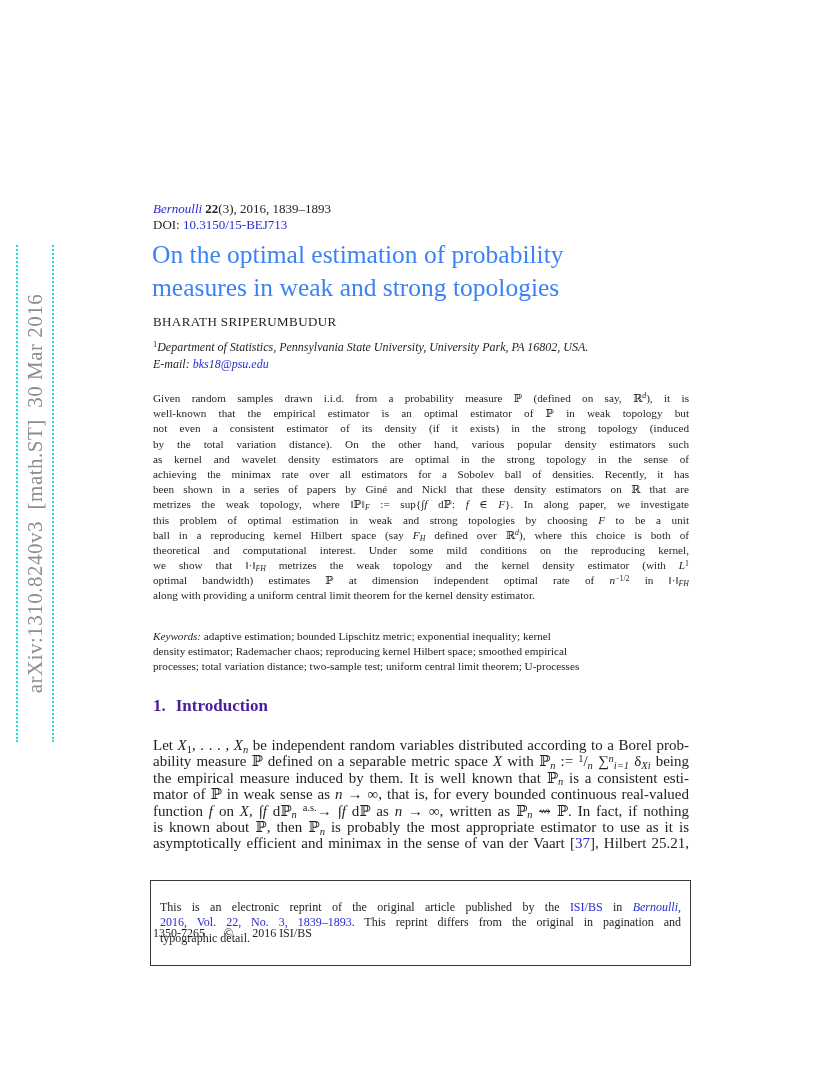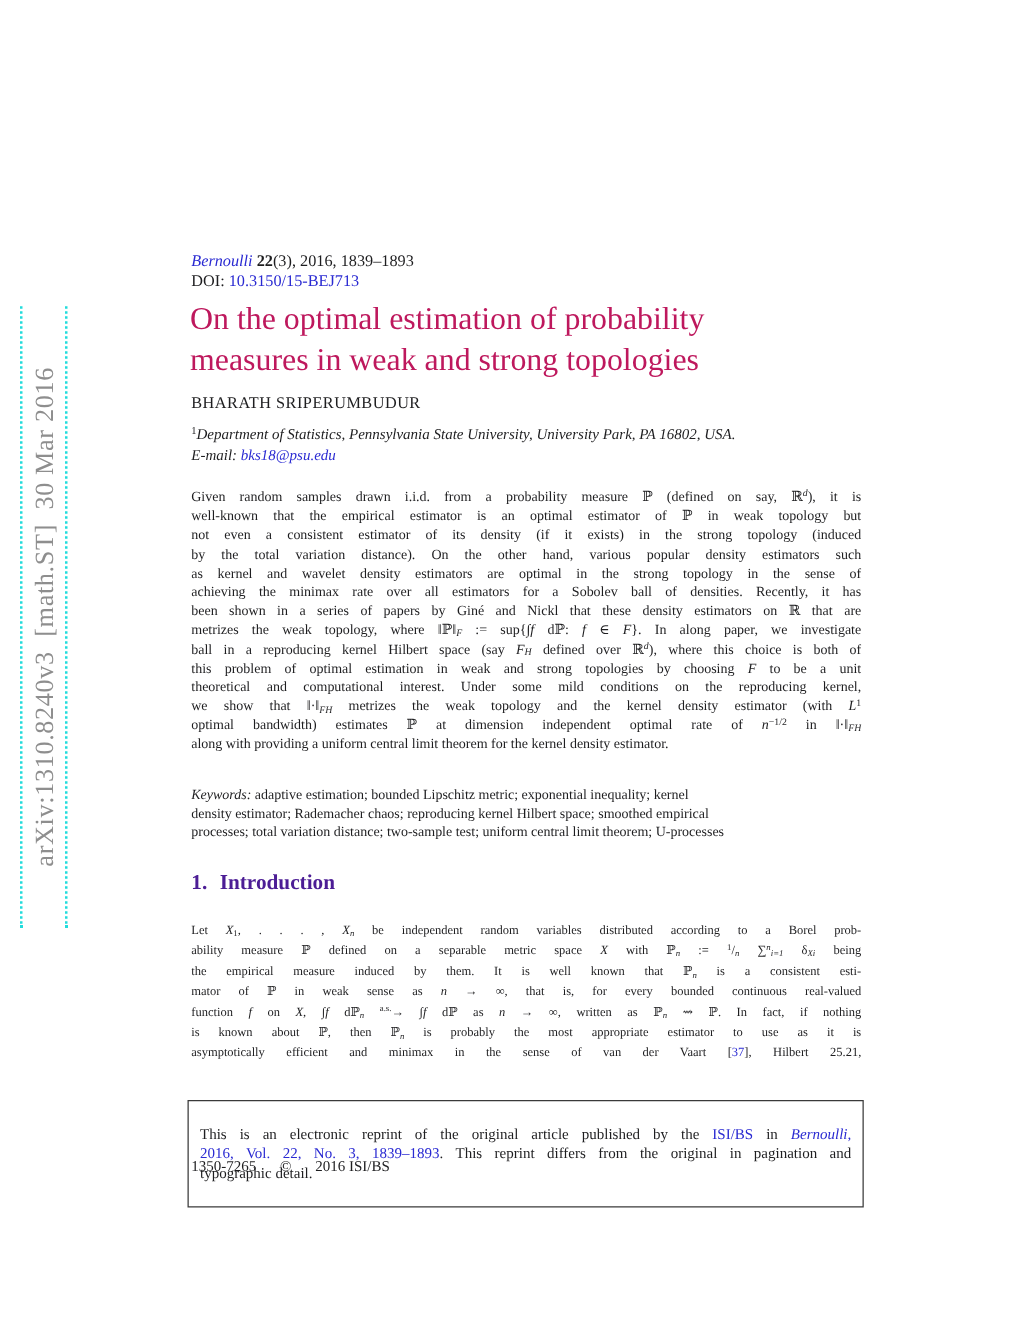--- a/index.html
+++ b/index.html
@@ -23,32 +23,32 @@
     border-bottom:2px dotted var(--stamp-cyan);
     display:flex;align-items:center;justify-content:center;
     font-size:21px;color:var(--stamp-gray);
     white-space:pre;letter-spacing:0.5px;
   }
   
   .tline{overflow:hidden;}
   .jline{text-align:justify;text-align-last:justify;}
   #journal-header{left:153px;top:177px;width:420px;font-size:13px;margin-top:24px;}
   #journal-header .tline{line-height:16px;height:16px;}
-  #paper-title{left:152px;top:238px;width:560px;font-size:25.5px;color:#be185d;}
+  #paper-title{left:152px;top:238px;width:560px;font-size:25.5px;color:#3b82f6;}
   #paper-title .tline{line-height:33px;height:33px;}
   #author-name{left:153px;top:314px;font-size:13px;letter-spacing:0.4px;}
   #author-affiliation{left:153px;top:339px;width:560px;font-size:12px;}
   #author-affiliation .tline{line-height:16.5px;height:16.5px;}
   #abstract{left:153px;top:391px;width:536px;font-size:11.2px;}
   #abstract .tline{line-height:15.2px;height:15.2px;}
   #keywords{left:153px;top:629px;width:536px;font-size:11.2px;}
   #keywords .tline{line-height:15.2px;height:15.2px;}
   #section-heading{left:153px;top:696px;font-size:17px;font-weight:bold;color:#4c1d95;}
   #section-heading .sec-num{margin-right:10px;}
-  #intro-paragraph{left:153px;top:737px;width:536px;font-size:10px;}
+  #intro-paragraph{left:153px;top:737px;width:536px;font-size:15px;}
   #intro-paragraph .tline{line-height:16.4px;height:16.4px;}
   #reprint-box{
     left:150px;top:880px;width:521px;
     border:1.5px solid #3a3a3a;padding:19px 9px;font-size:12px;
   }
   #reprint-box .tline{line-height:15.3px;height:15.3px;}
   #copyright-line{left:153px;top:926px;font-size:12px;}
   #copyright-line .gap{margin-left:16px;}
   
   .s-i{font-style:italic;}
@@ -85,22 +85,22 @@
 
 <div id="abstract" class="abs">
     <div class="tline jline"><span>Given random samples drawn i.i.d. from a probability measure ℙ (defined on say, ℝ</span><span class="s-sup s-i">d</span><span>), it is</span></div>
     <div class="tline jline"><span>well-known that the empirical estimator is an optimal estimator of ℙ in weak topology but</span></div>
     <div class="tline jline"><span>not even a consistent estimator of its density (if it exists) in the strong topology (induced</span></div>
     <div class="tline jline"><span>by the total variation distance). On the other hand, various popular density estimators such</span></div>
     <div class="tline jline"><span>as kernel and wavelet density estimators are optimal in the strong topology in the sense of</span></div>
     <div class="tline jline"><span>achieving the minimax rate over all estimators for a Sobolev ball of densities. Recently, it has</span></div>
     <div class="tline jline"><span>been shown in a series of papers by Giné and Nickl that these density estimators on ℝ that are</span></div>
     <div class="tline jline"><span>metrizes the weak topology, where ‖ℙ‖</span><span class="s-sub s-cal">F</span><span> := sup{∫</span><span class="s-i">f</span><span> dℙ: </span><span class="s-i">f</span><span> ∈ </span><span class="s-cal">F</span><span>}. In along paper, we investigate</span></div>
+    <div class="tline jline"><span>this problem of optimal estimation in weak and strong topologies by choosing </span><span class="s-cal">F</span><span> to be a unit</span></div>
     <div class="tline jline"><span>ball in a reproducing kernel Hilbert space (say </span><span class="s-cal">F</span><span class="s-sub s-i">H</span><span> defined over ℝ</span><span class="s-sup s-i">d</span><span>), where this choice is both of</span></div>
-    <div class="tline jline"><span>this problem of optimal estimation in weak and strong topologies by choosing </span><span class="s-cal">F</span><span> to be a unit</span></div>
     <div class="tline jline"><span>theoretical and computational interest. Under some mild conditions on the reproducing kernel,</span></div>
     <div class="tline jline"><span>we show that ‖·‖</span><span class="s-sub s-cal">F</span><span class="s-sub s-i">H</span><span> metrizes the weak topology and the kernel density estimator (with </span><span class="s-i">L</span><span class="s-sup">1</span></div>
     <div class="tline jline"><span>optimal bandwidth) estimates ℙ at dimension independent optimal rate of </span><span class="s-i">n</span><span class="s-sup">−1/2</span><span> in ‖·‖</span><span class="s-sub s-cal">F</span><span class="s-sub s-i">H</span></div>
     <div class="tline"><span>along with providing a uniform central limit theorem for the kernel density estimator.</span></div>
   </div>
 
 <div id="keywords" class="abs">
     <div class="tline"><span class="s-i">Keywords:</span><span> adaptive estimation; bounded Lipschitz metric; exponential inequality; kernel</span></div>
     <div class="tline"><span>density estimator; Rademacher chaos; reproducing kernel Hilbert space; smoothed empirical</span></div>
     <div class="tline"><span>processes; total variation distance; two-sample test; uniform central limit theorem; U-processes</span></div>

